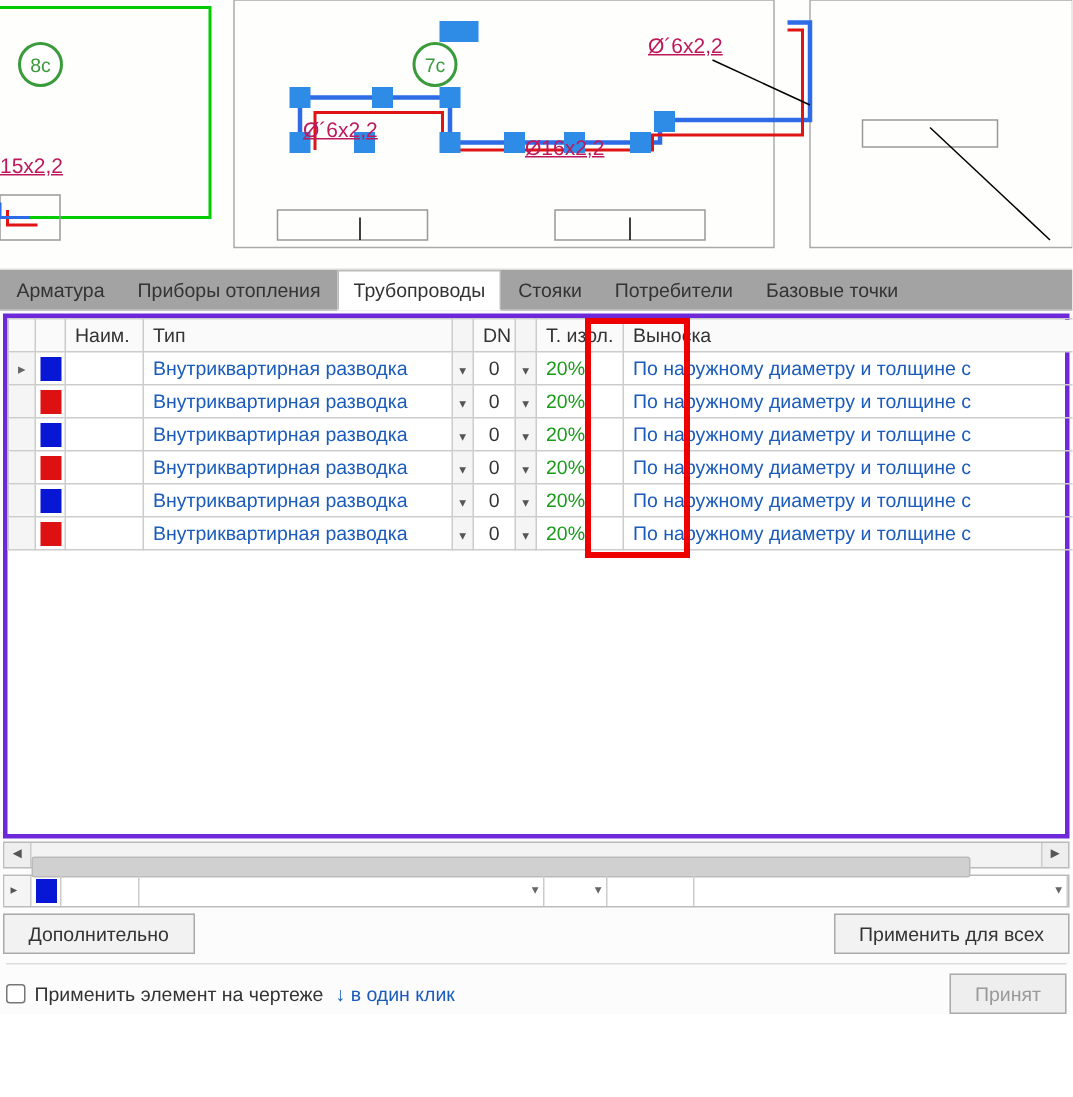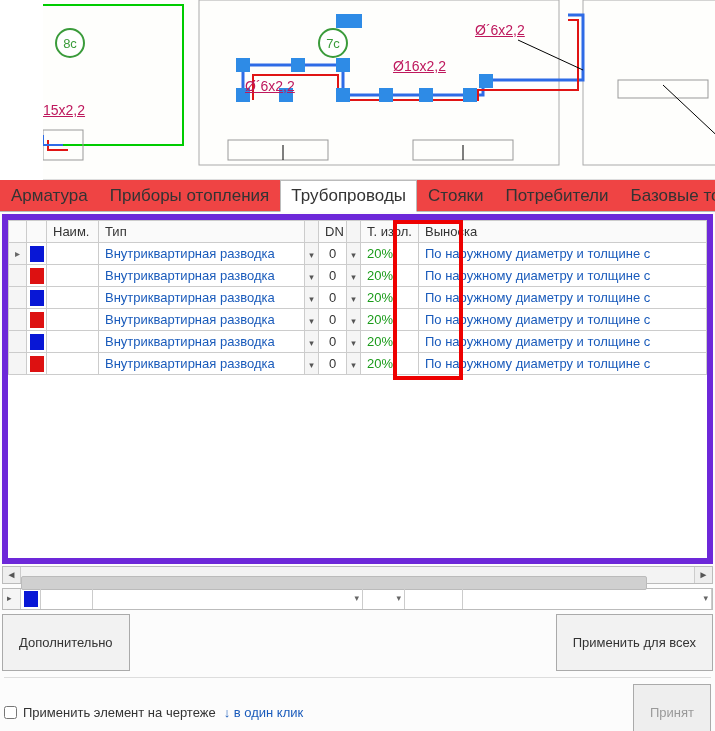--- a/index.html
+++ b/index.html
@@ -11,21 +11,20 @@
     width: 715px;
     height: 731px;
     overflow: hidden;
   }
   .drawing-area {
     height: 180px;
     background: #fefefc;
     position: relative;
     border-bottom: 1px solid #ddd;
     overflow: hidden;
-    margin-left: 43px;
   }
   .panel {
     background: #fcfcfc;
   }
   .panel-title {
     padding: 8px 14px;
     color: #777;
     font-size: 15px;
     font-weight: 400;
     background: #f8f8f8;
@@ -40,42 +39,42 @@
     height: 20px;
     text-align: center;
     line-height: 18px;
     color: #ccc;
     font-size: 14px;
     cursor: pointer;
   }
   .tabs {
     display: flex;
     border-bottom: 1px solid #bbb;
-    background: #ef4444;
-    font-size: 17px;
+    background: #a3a3a3;
+    font-size: 13px;
   }
   .tab {
     padding: 5px 10px;
     border: 1px solid transparent;
     border-bottom: none;
     cursor: pointer;
     white-space: nowrap;
   }
   .tab.active {
     border: 1px solid #bbb;
     border-bottom: 1px solid #fff;
     margin-bottom: -1px;
     background: #fff;
   }
   .grid-wrap {
-    border: 6px solid #6d28d9;
+    border: 3px solid #6d28d9;
     margin: 2px;
     height: 350px;
     display: flex;
-    flex-direction: column;
+    flex-direction: row;
     background: #fff;
   }
   table {
     border-collapse: collapse;
     width: 100%;
     table-layout: fixed;
   }
   th, td {
     border: 1px solid #ccc;
     padding: 3px 6px;
@@ -157,21 +156,21 @@
     right: 3px;
     top: 4px;
     font-size: 9px;
     color: #666;
   }
   .bottom-bar {
     margin: 4px 2px;
   }
   .btn {
     display: inline-block;
-    padding: 20px 16px;
+    padding: 5px 16px;
     border: 1px solid #aaa;
     background: #f2f2f2;
     font-size: 13px;
     cursor: pointer;
   }
   .btn.disabled {
     color:#999;
     background:#eee;
     cursor: default;
   }
@@ -249,21 +248,21 @@
 
     <line x1="240" y1="145" x2="240" y2="160" stroke="#000"></line>
     <line x1="420" y1="145" x2="420" y2="160" stroke="#000"></line>
     <line x1="475" y1="40" x2="540" y2="70" stroke="#000"></line>
     <line x1="620" y1="85" x2="700" y2="160" stroke="#000"></line>
   </svg>
   <div class="room-badge" style="left:12px; top:28px;">8с</div>
   <div class="room-badge" style="left:275px; top:28px;">7с</div>
   <div class="dlabel" style="left:0; top:102px;">15x2,2</div>
   <div class="dlabel" style="left:202px; top:78px;">Ø´6x2,2</div>
-  <div class="dlabel" style="left:350px; top:58px;">Ø16x2,2</div>
+  <div class="dlabel" style="left:350px; top:90px;">Ø16x2,2</div>
   <div class="dlabel" style="left:432px; top:22px;">Ø´6x2,2</div>
 </div>
 
 <div class="panel">
 
   <div class="tabs">
     <div class="tab">Арматура</div>
     <div class="tab">Приборы отопления</div>
     <div class="tab active">Трубопроводы</div>
     <div class="tab">Стояки</div>

